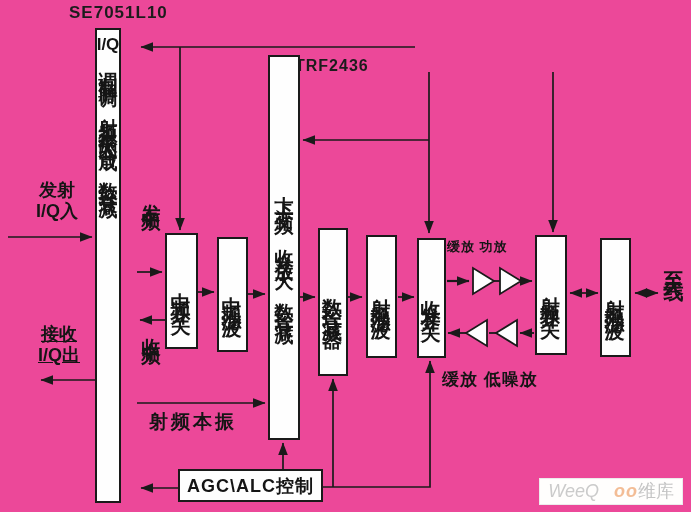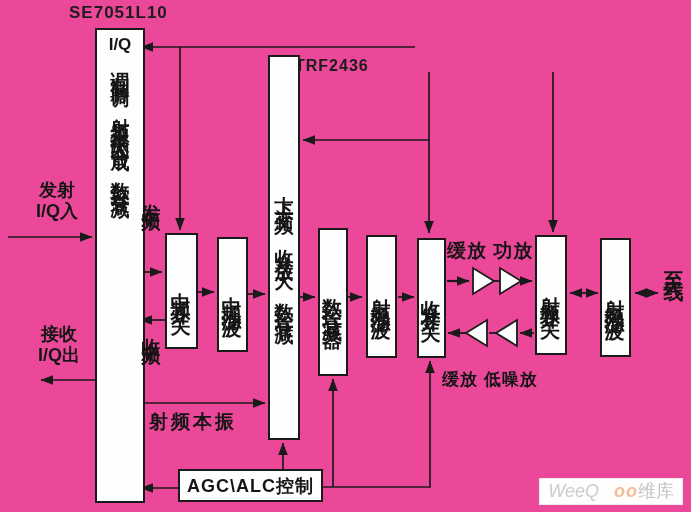--- a/index.html
+++ b/index.html
@@ -92,21 +92,21 @@
       <line x1="178" y1="488" x2="141" y2="488" marker-end="url(#ah)"></line>
       <line x1="283" y1="470" x2="283" y2="443" marker-end="url(#ah)"></line>
       <path d="M323,487 H430 V361" marker-end="url(#ah)"></path>
       <line x1="333" y1="487" x2="333" y2="379" marker-end="url(#ah)"></line>
     </g>
   </svg>
 
   <div class="chip" style="left:69px;top:3px;font-size:17px;">SE7051L10</div>
   <div class="chip" style="left:295px;top:57px;font-size:16px;">TRF2436</div>
 
-  <div class="box col" style="left:95px;top:28px;width:50px;height:475px;">
+  <div class="box col" style="left:95px;top:28px;width:26px;height:475px;">
     <div style="font-size:17px;margin-top:5px;">I/Q</div>
     <div class="vt" style="font-size:19px;letter-spacing:5.5px;margin-top:2px;">调制解调、射频本振的合成、数控衰减</div>
   </div>
 
   <div class="box" style="left:165px;top:233px;width:33px;height:116px;">
     <span class="vt" style="font-size:20px;letter-spacing:7px;">中频开关</span>
   </div>
 
   <div class="box" style="left:217px;top:237px;width:31px;height:115px;">
     <span class="vt" style="font-size:20px;letter-spacing:7px;">中频滤波</span>
@@ -139,32 +139,32 @@
 
   <div class="box" style="left:178px;top:469px;width:145px;height:33px;font-size:18px;letter-spacing:1px;">
     <span>AGC\ALC控制</span>
   </div>
 
   <div class="lbl twoline" style="left:24px;top:180px;width:66px;font-size:18px;">
     <div>发射</div>
     <div>I/Q入</div>
   </div>
 
-  <div class="lbl twoline" style="left:26px;top:324px;width:66px;font-size:18px;">
+  <div class="lbl twoline" style="left:26px;top:324px;width:66px;font-size:18px;text-decoration:underline;">
     <div>接收</div>
     <div>I/Q出</div>
   </div>
 
   <div class="vlbl" style="left:138px;top:189px;font-size:19px;letter-spacing:4px;">发中频</div>
 
   <div class="vlbl" style="left:138px;top:323px;font-size:19px;letter-spacing:4px;">收中频</div>
 
   <div class="lbl" style="left:149px;top:409px;font-size:19px;letter-spacing:3px;">射频本振</div>
 
-  <div class="lbl" style="left:447px;top:238px;font-size:19px;letter-spacing:1px;">缓放 功放</div>
+  <div class="lbl" style="left:447px;top:238px;font-size:13px;letter-spacing:1px;">缓放 功放</div>
 
   <div class="lbl" style="left:442px;top:368px;font-size:17px;letter-spacing:1px;">缓放 低噪放</div>
 
   <div class="vlbl" style="left:661px;top:256px;font-size:20px;letter-spacing:5px;">至天线</div>
 
   <div class="watermark">
     <span class="wm-latin">WeeQ</span><span class="wm-dots">oo</span><span class="wm-cjk">维库</span>
   </div>
 
 </div>

